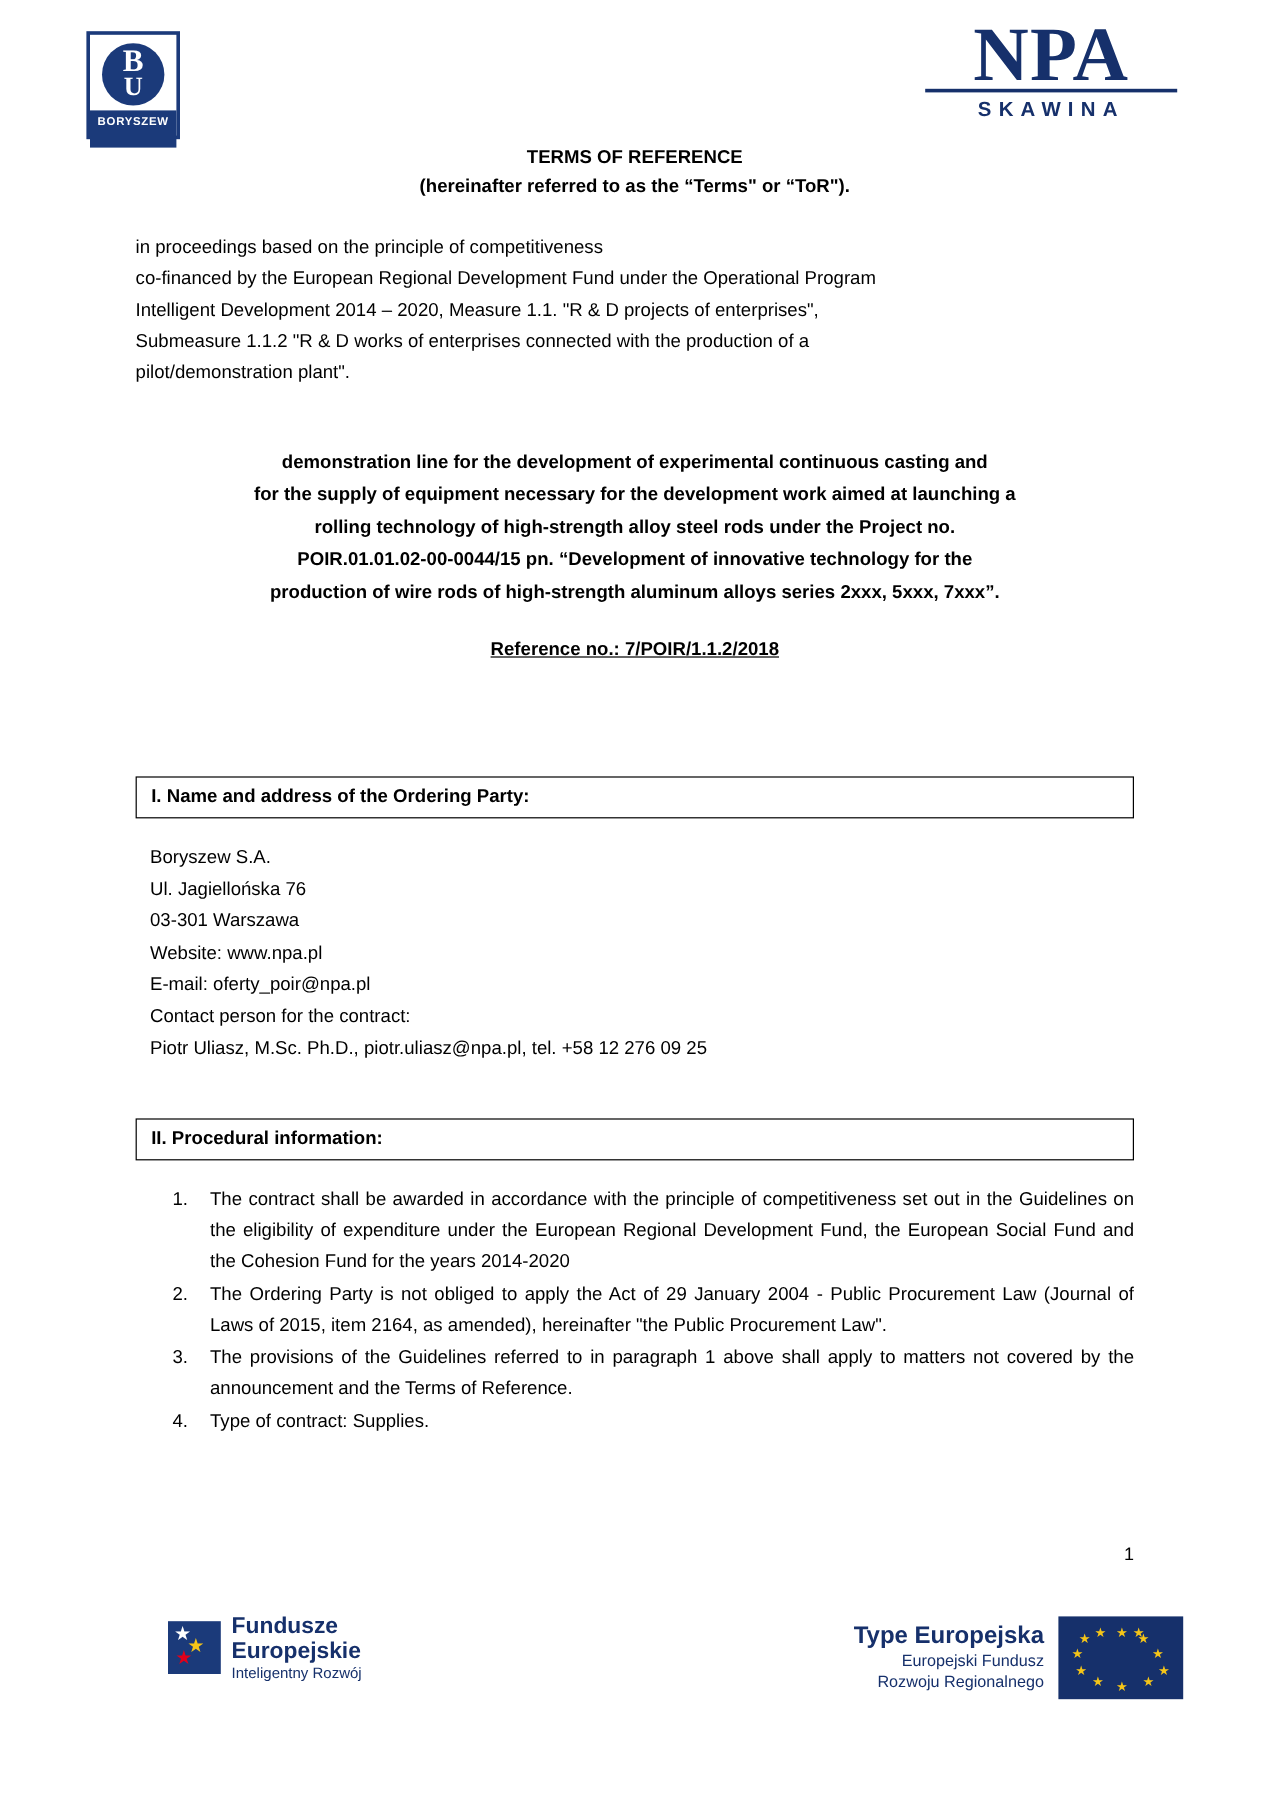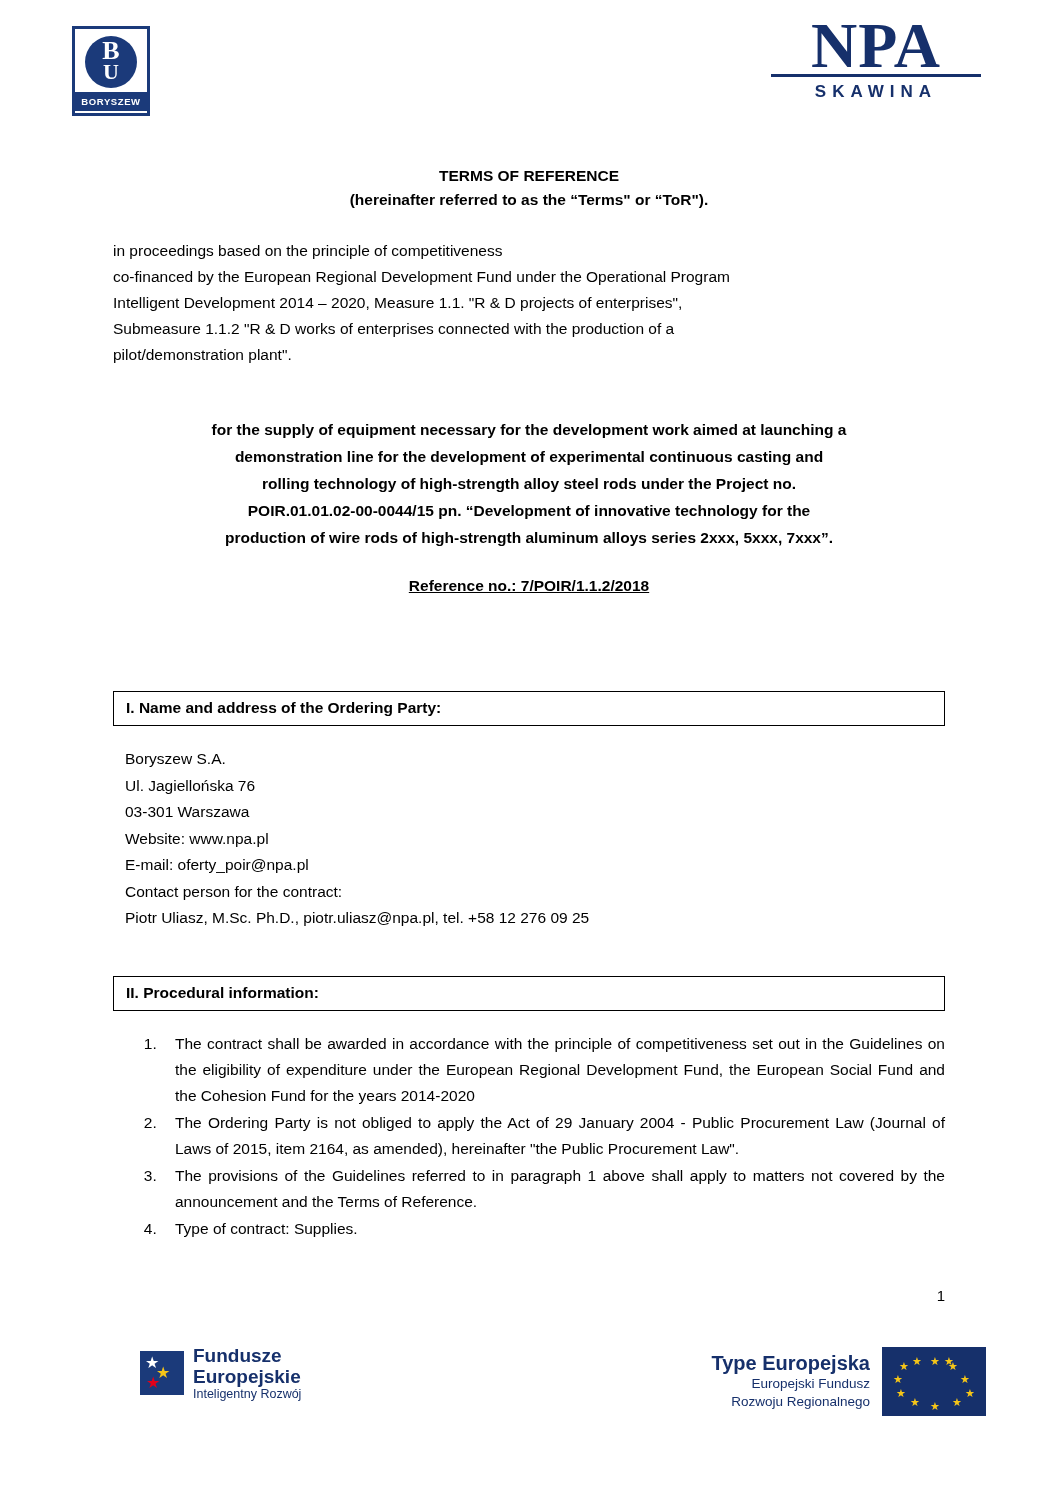--- a/index.html
+++ b/index.html
@@ -71,21 +71,21 @@
     font-weight: bold;
     color: #ffffff;
     font-family: "Liberation Serif", serif;
     line-height: 24px;
   }
   .boryszew-logo .bl-band {
     position: absolute;
     left: 3px;
     top: 66px;
     width: 72px;
-    height: 19px;
+    height: 31px;
     background: #1b3a7a;
     color: #ffffff;
     font-size: 9.5px;
     font-weight: bold;
     letter-spacing: 0.6px;
     text-align: center;
     line-height: 19px;
   }
 
   .npa-logo {
@@ -116,21 +116,20 @@
     color: #16306b;
     letter-spacing: 6px;
   }
 
   
   .content {
     position: absolute;
     left: 113px;
     top: 120px;
     width: 832px;
-    margin-top: 44px;
   }
   .title-block {
     text-align: center;
     font-size: 15.5px;
     font-weight: bold;
     line-height: 24px;
   }
   .intro-block {
     margin-top: 26px;
     text-align: left;
@@ -303,22 +302,22 @@
 
     <div class="intro-block">
       <div>in proceedings based on the principle of competitiveness</div>
       <div>co-financed by the European Regional Development Fund under the Operational Program</div>
       <div>Intelligent Development 2014 – 2020, Measure 1.1. "R &amp; D projects of enterprises",</div>
       <div>Submeasure 1.1.2 "R &amp; D works of enterprises connected with the production of a</div>
       <div>pilot/demonstration plant".</div>
     </div>
 
     <div class="subject-block">
+      <div>demonstration line for the development of experimental continuous casting and</div>
       <div>for the supply of equipment necessary for the development work aimed at launching a</div>
-      <div>demonstration line for the development of experimental continuous casting and</div>
       <div>rolling technology of high-strength alloy steel rods under the Project no.</div>
       <div>POIR.01.01.02-00-0044/15 pn. “Development of innovative technology for the</div>
       <div>production of wire rods of high-strength aluminum alloys series 2xxx, 5xxx, 7xxx”.</div>
     </div>
 
     <div class="refno">Reference no.: 7/POIR/1.1.2/2018</div>
 
     <div class="section-box first">I. Name and address of the Ordering Party:</div>
 
     <div class="address-block">

